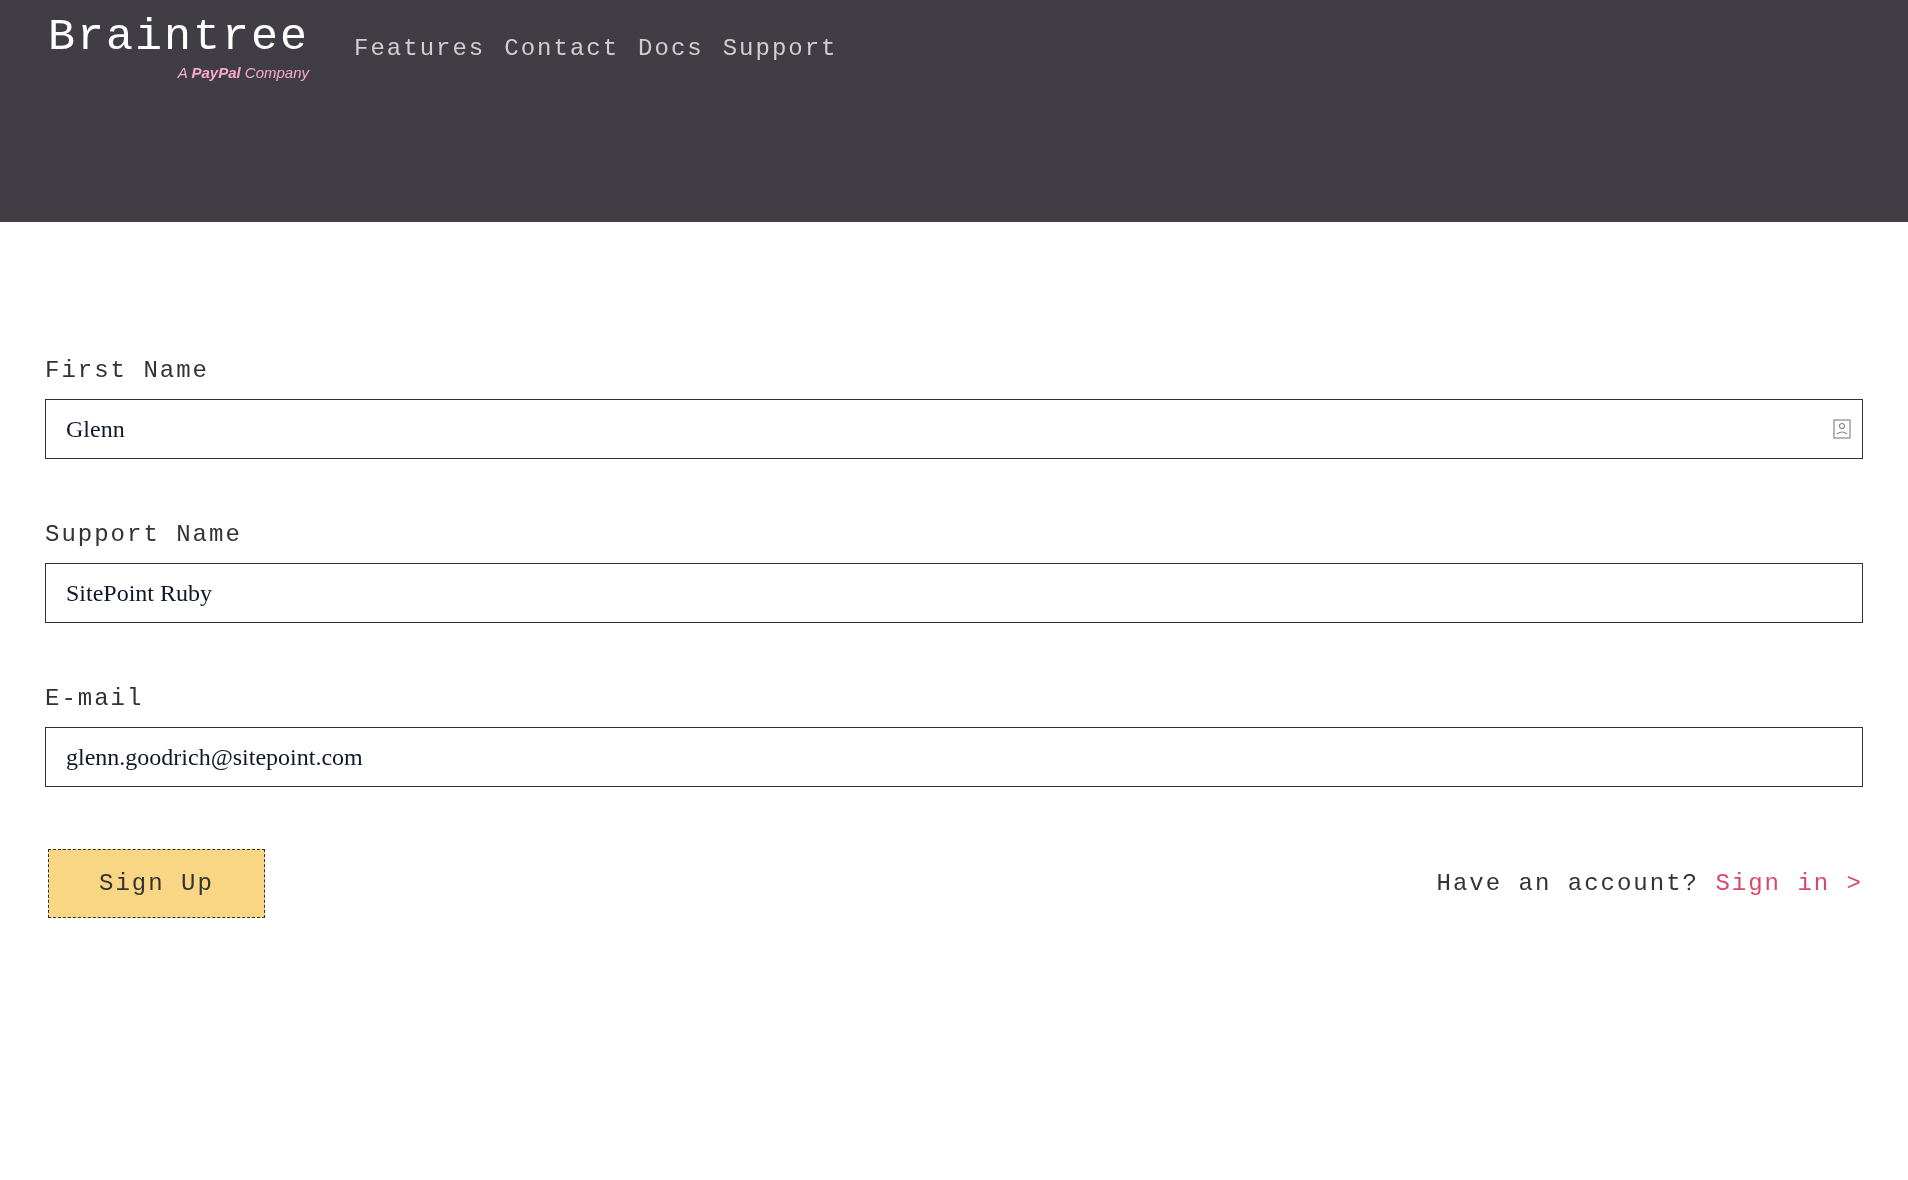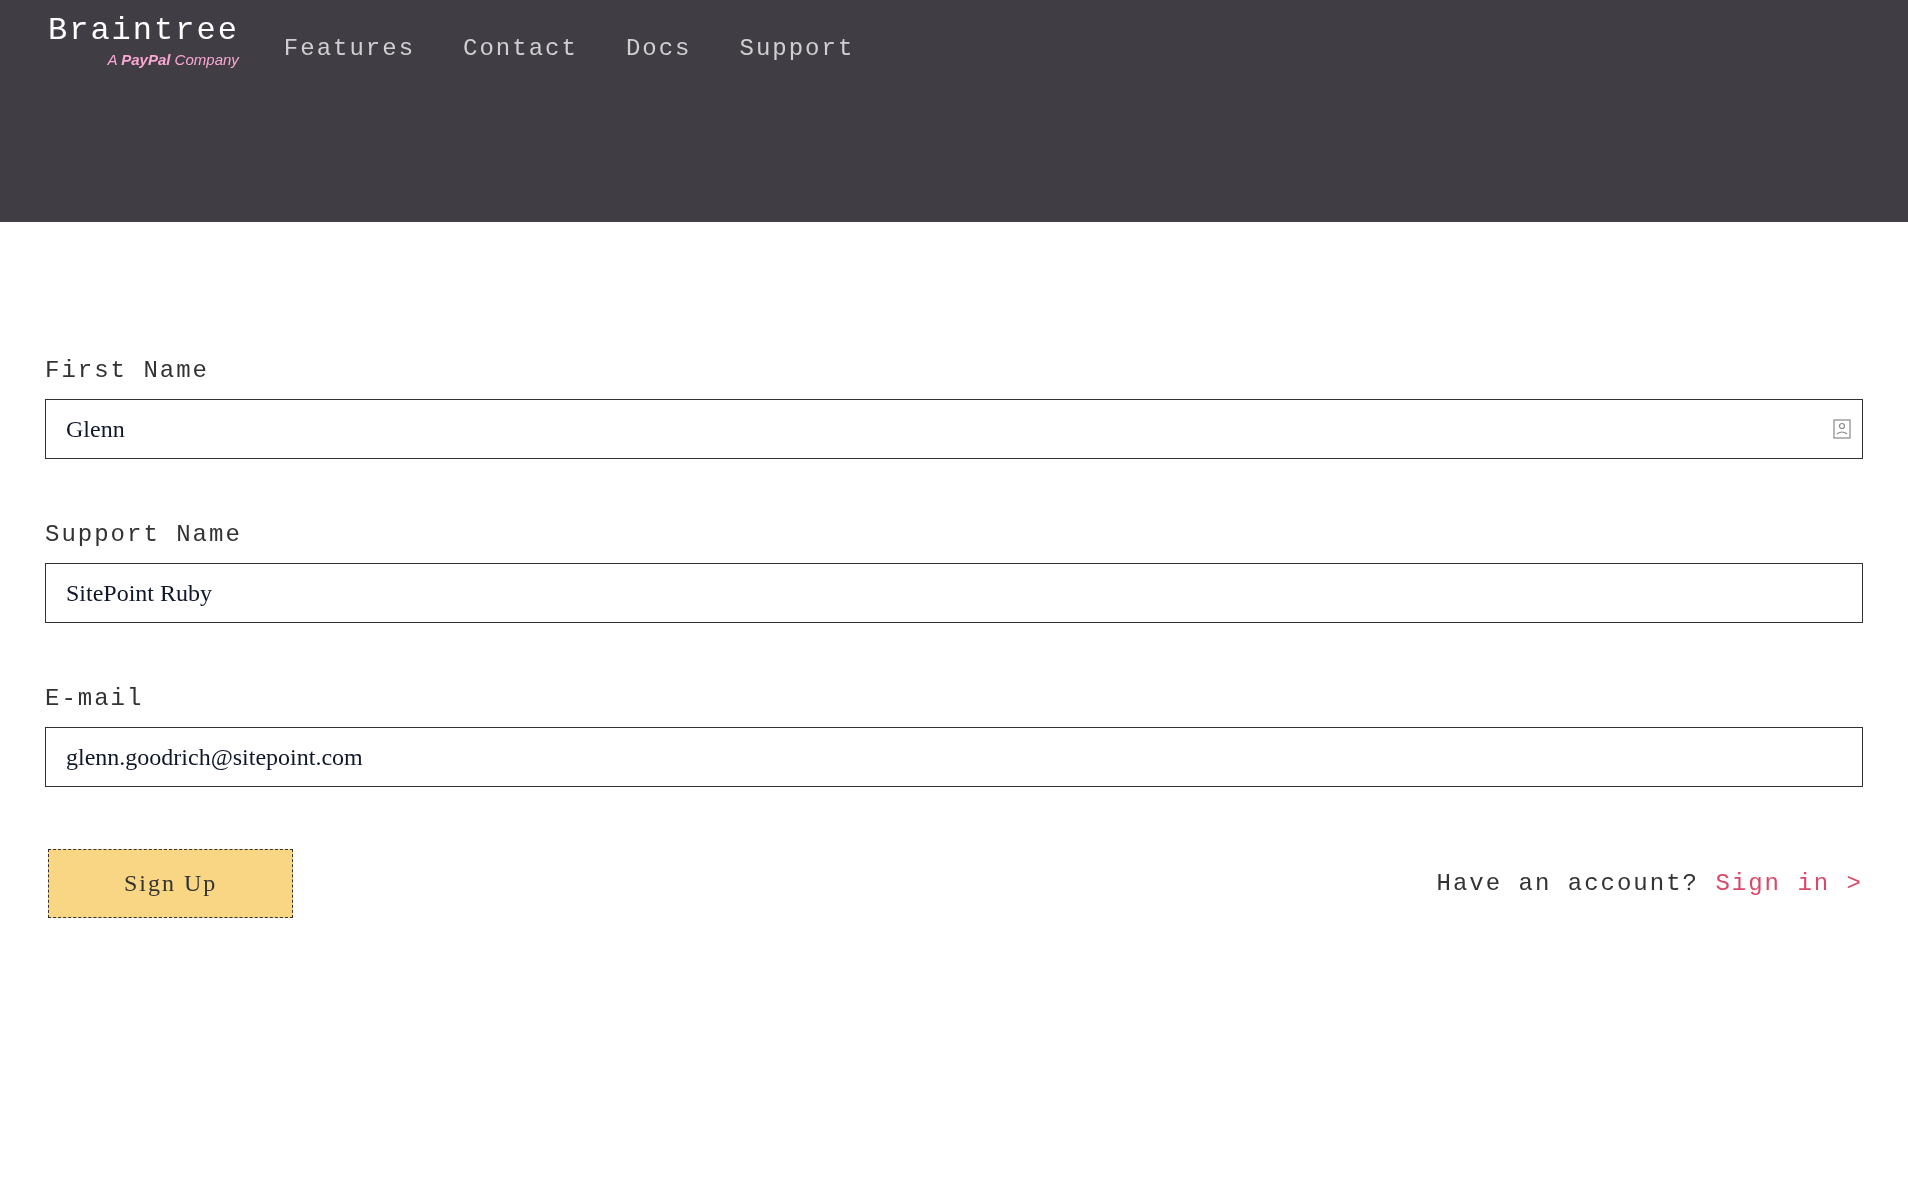--- a/index.html
+++ b/index.html
@@ -20,41 +20,41 @@
       align-items: flex-start;
     }
     .logo {
       color: #ffffff;
       display: flex;
       flex-direction: column;
       align-items: flex-start;
       margin-right: 45px;
     }
     .logo-main {
-      font-size: 32px;
+      font-size: 45px;
       font-weight: 400;
       letter-spacing: 2px;
       font-family: "Courier New", monospace;
       line-height: 1;
     }
     .logo-sub {
       font-size: 15px;
       align-self: flex-end;
       margin-top: 4px;
       font-family: Arial, sans-serif;
       font-style: italic;
       color: #f9a8d4;
     }
     .logo-sub .paypal {
       font-weight: bold;
       font-style: italic;
     }
     .nav {
       display: flex;
-      gap: 48px;
+      gap: 19px;
       align-items: center;
       padding-top: 20px;
     }
     .nav-item {
       color: #d0cfd1;
       font-size: 24px;
       letter-spacing: 2px;
       font-family: "Courier New", monospace;
       cursor: pointer;
     }
@@ -107,23 +107,23 @@
     }
     .footer-row {
       display: flex;
       justify-content: space-between;
       align-items: center;
       margin-top: 40px;
     }
     .signup-btn {
       background: #f9d684;
       border: 1px dashed #333333;
-      padding: 20px 75px;
+      padding: 20px 50px;
       font-size: 24px;
-      font-family: Liberation Serif, serif;
+      font-family: Liberation Mono, monospace;
       letter-spacing: 2px;
       color: #333333;
       cursor: pointer;
       margin-left: 3px;
     }
     .signin-text {
       font-size: 24px;
       font-family: "Courier New", monospace;
       letter-spacing: 2px;
       color: #333333;

